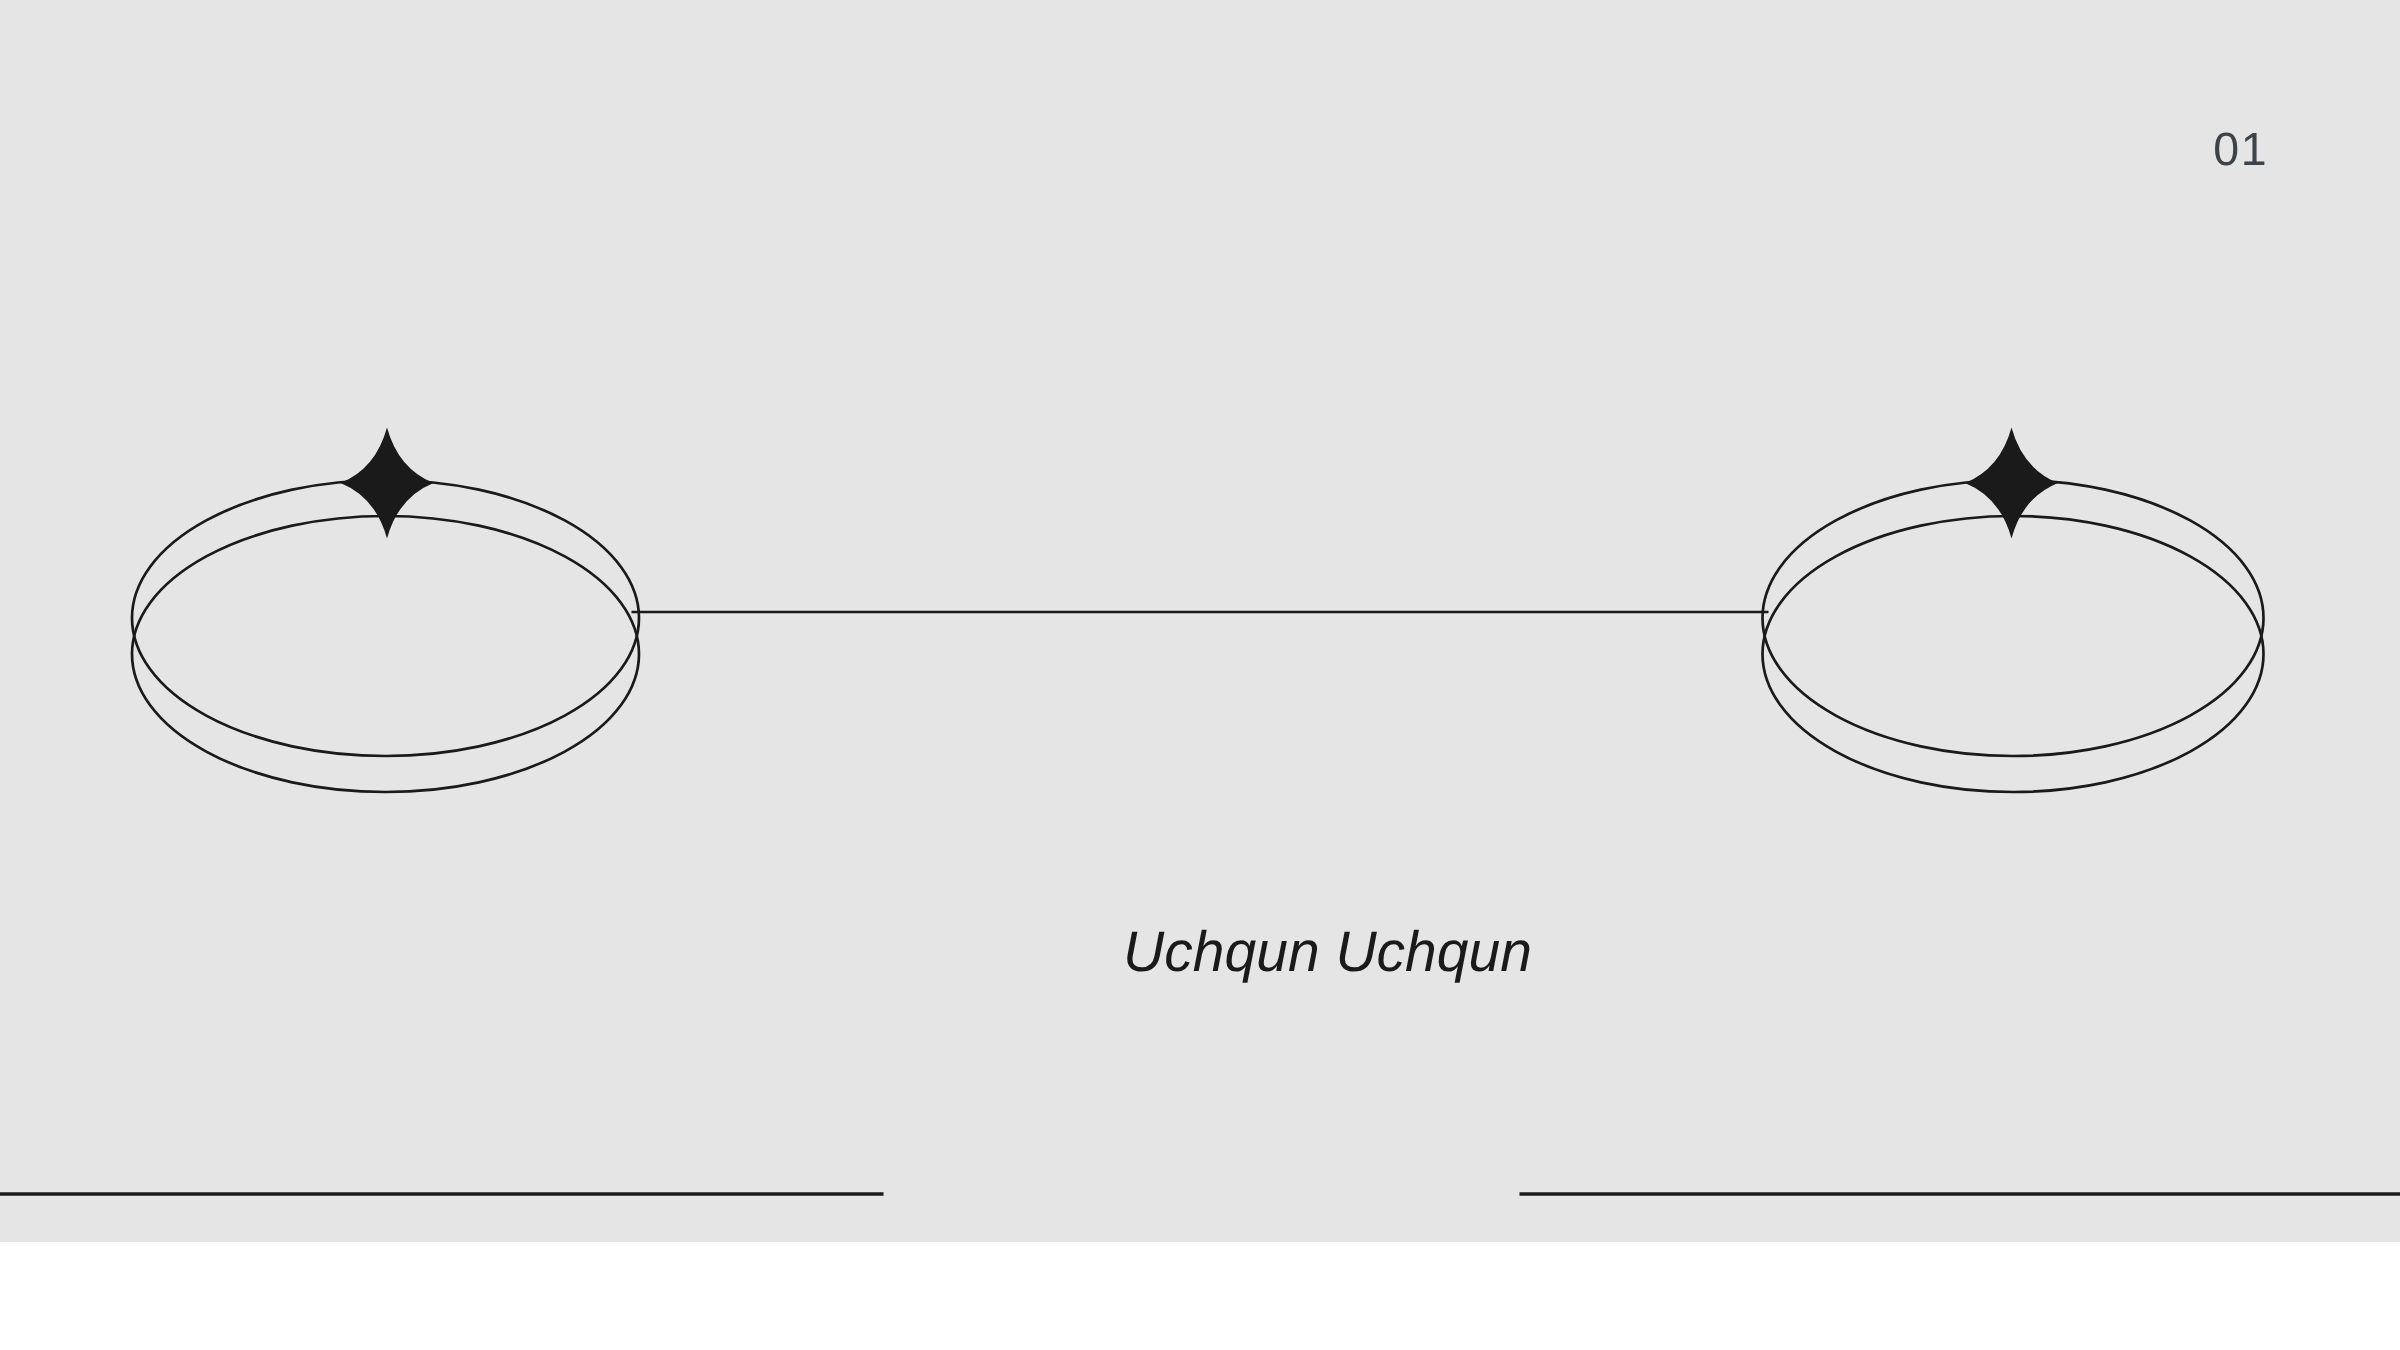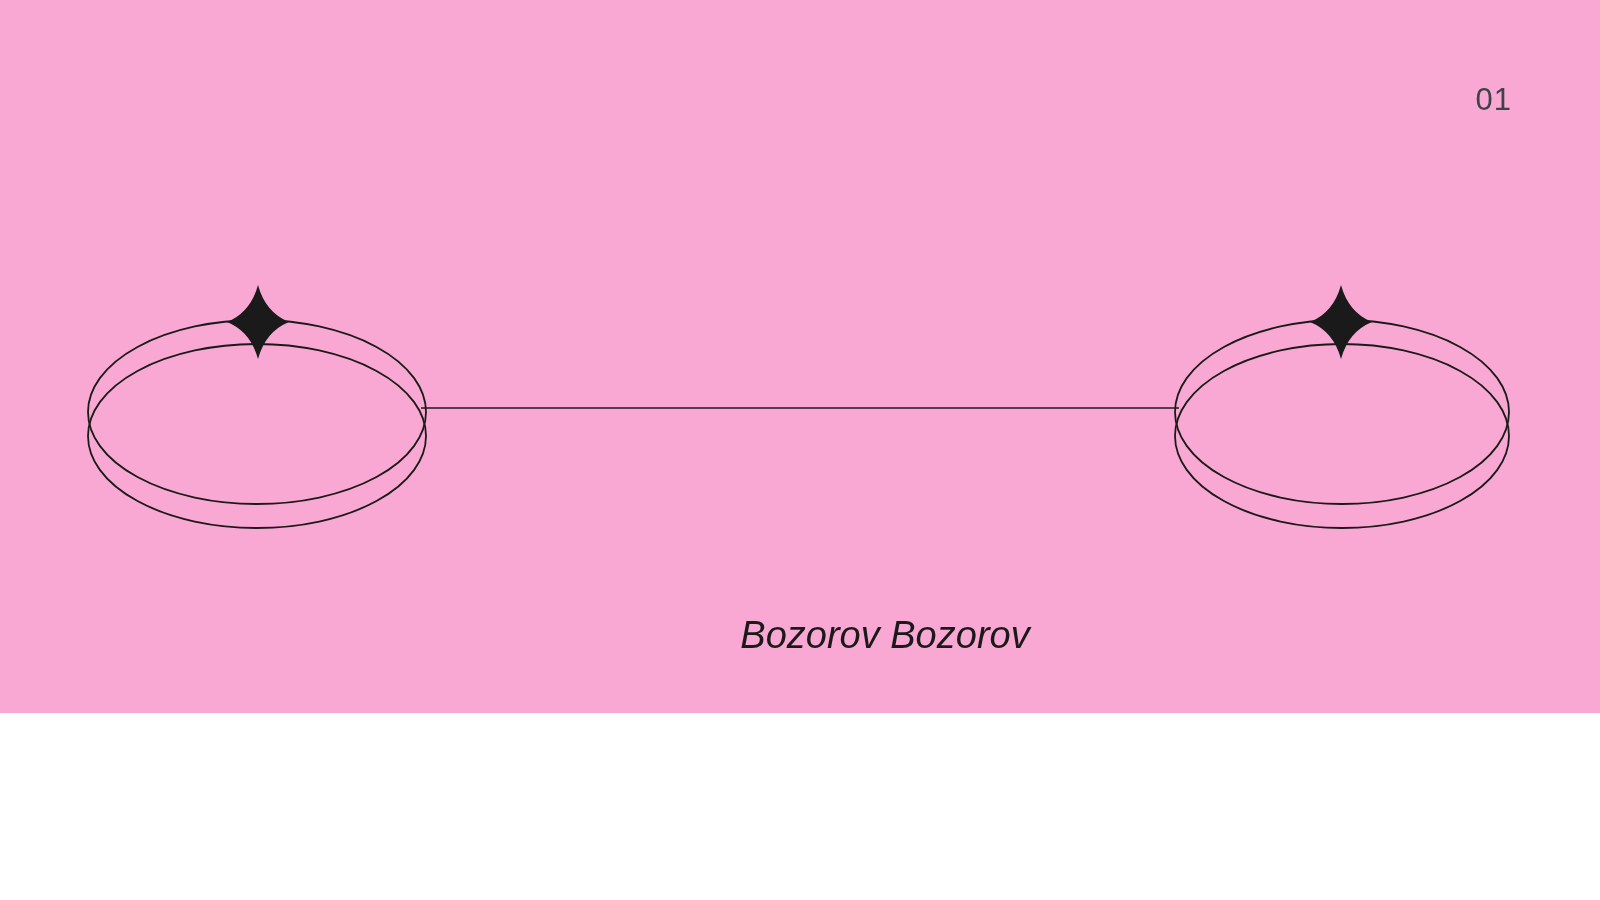--- a/index.html
+++ b/index.html
@@ -4,22 +4,22 @@
 <style>
   html, body {
     margin: 0;
     padding: 0;
     background: #ffffff;
     font-family: "Liberation Sans", sans-serif;
   }
   .stage {
     position: relative;
     width: 1600px;
-    height: 713px;
-    background: #f9a8d4;
+    height: 828px;
+    background: #e5e5e5;
     overflow: hidden;
   }
   .page-number {
     position: absolute;
     top: 84px;
     right: 88px;
     font-size: 31px;
     font-weight: 500;
     letter-spacing: 1px;
     line-height: 1;
@@ -78,15 +78,15 @@
 
     <path transform="translate(258,322)" d="M 0 -37 Q 7.5 -9.5 31 0 Q 7.5 9.5 0 37 Q -7.5 9.5 -31 0 Q -7.5 -9.5 0 -37 Z" fill="#1a1a1a"></path>
 
     <path transform="translate(1341,322)" d="M 0 -37 Q 7.5 -9.5 31 0 Q 7.5 9.5 0 37 Q -7.5 9.5 -31 0 Q -7.5 -9.5 0 -37 Z" fill="#1a1a1a"></path>
 
     <line x1="0" y1="796" x2="589" y2="796" stroke-width="2.4" stroke="#1a1a1a"></line>
     <line x1="1013" y1="796" x2="1600" y2="796" stroke-width="2.4" stroke="#1a1a1a"></line>
   </svg>
 
 
-  <div class="author-name" style="color: rgb(26, 26, 26);">Bozorov Bozorov</div>
+  <div class="author-name" style="color: rgb(26, 26, 26);">Uchqun Uchqun</div>
 
 </div>
 
 </body></html>

